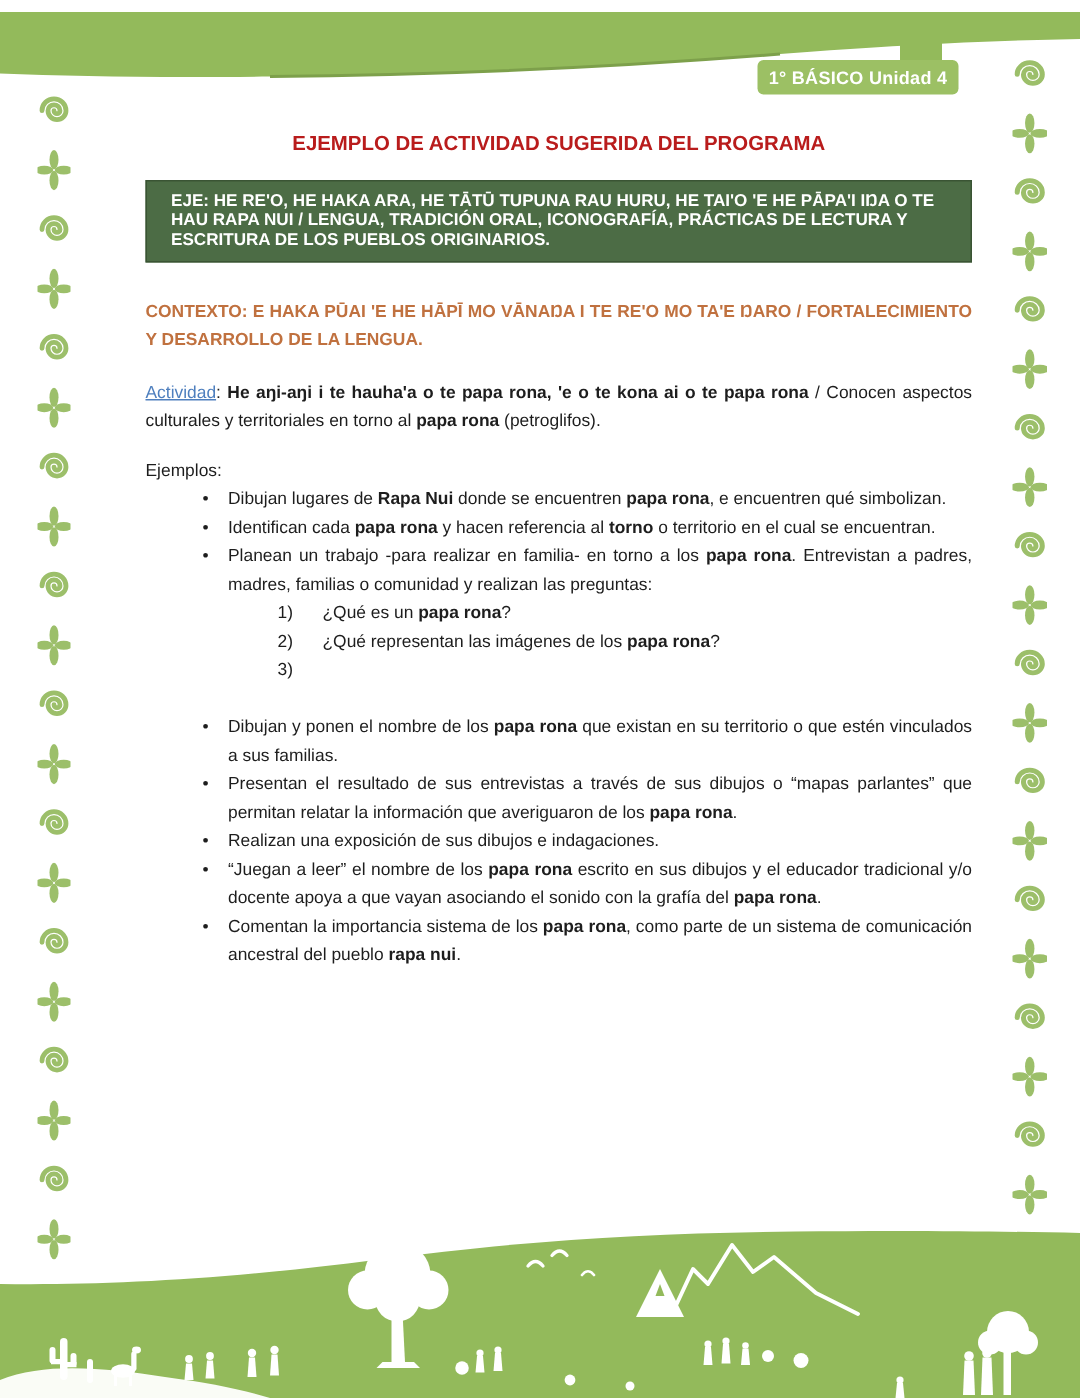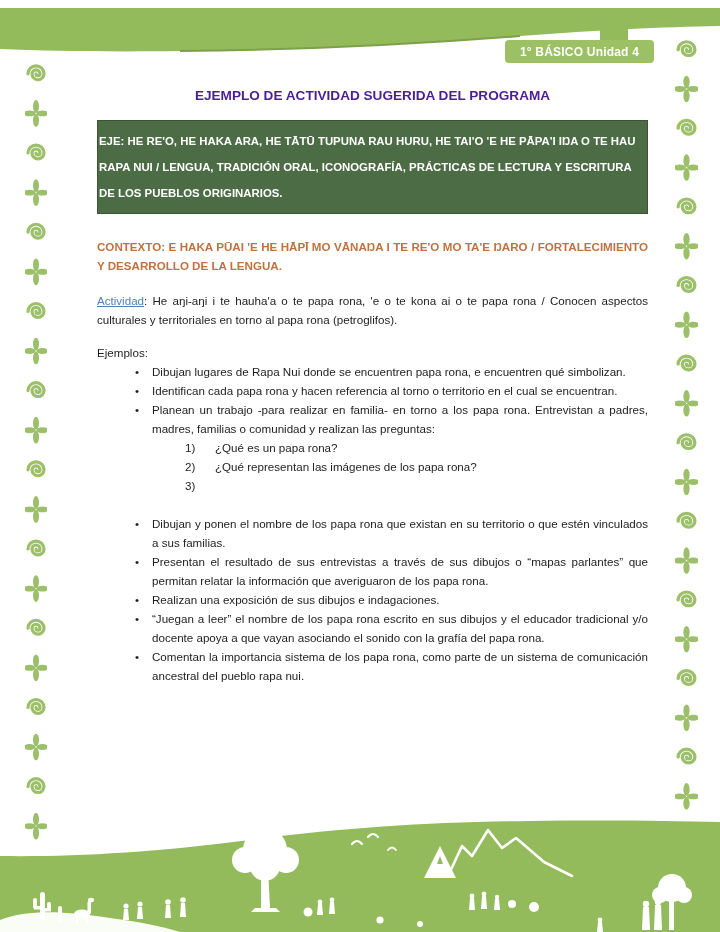--- a/index.html
+++ b/index.html
@@ -4,53 +4,53 @@
 <style>
   html,body{margin:0;padding:0;}
   body{
     width:720px;height:932px;position:relative;overflow:hidden;
     background:#ffffff;color:#1d1d1d;
     font-family:"Liberation Sans", sans-serif;
   }
   svg{display:block}
   .banner-svg{position:absolute;top:0;left:0;}
   .badge{
-    position:absolute;left:505px;top:40px;width:149px;height:23px;
+    position:absolute;left:505px;top:40px;width:134px;height:23px;
     background:#9cc064;border-radius:4px;color:#fff;
     font-size:12px;font-weight:bold;
     display:flex;align-items:center;justify-content:center;
     letter-spacing:.2px;
   }
   .border-left{position:absolute;left:25px;top:54px;}
   .border-right{position:absolute;left:675px;top:30px;}
   .content{
     position:absolute;left:97px;top:86px;width:551px;
     font-size:11.6px;line-height:19px;
   }
   .title{
     font-size:13.6px;font-weight:bold;text-align:center;
-    margin:0 0 15px 0;color:#4c1d95;
+    margin:0 0 15px 0;color:#b91c1c;
   }
   .eje-box{
     background:#4c6c45;border:1px solid #3a5434;color:#ffffff;
-    font-weight:bold;padding:7px 1px;font-size:11.4px;line-height:26px;
+    font-weight:bold;padding:7px 16px;font-size:11.4px;line-height:13px;
   }
   .contexto{
     margin-top:23px;color:#c0713f;font-weight:bold;
     text-align:justify;line-height:19px;
   }
   .actividad{margin-top:16px;text-align:justify;}
   .ej-label{margin-top:14px;}
   .li{display:flex;}
   .li .dot{flex:none;width:17px;margin-left:38px;}
   .li .num{flex:none;width:30px;margin-left:88px;}
   .li .txt{flex:1;}
   .li.just .txt{text-align:justify;}
   .li.gap{margin-top:19px;}
-  .b{font-weight:normal;}
+  .b{font-weight:bold;}
   .landscape{position:absolute;left:0;bottom:0;}
 </style>
 </head>
 <body>
 
 <svg class="banner-svg" width="720" height="70" viewBox="0 0 720 70" aria-hidden="true">
   <path d="M0 8 H720 V26 C660 27 600 30 520 36 C420 44 300 50 180 51 C110 52 50 51 0 49 Z" fill="#93ba5b"></path>
   <path d="M180 51 C300 50 420 44 520 36" fill="none" stroke="#7da04b" stroke-width="2"></path>
   <rect x="600" y="26" width="28" height="18" fill="#93ba5b"></rect>
 </svg>

